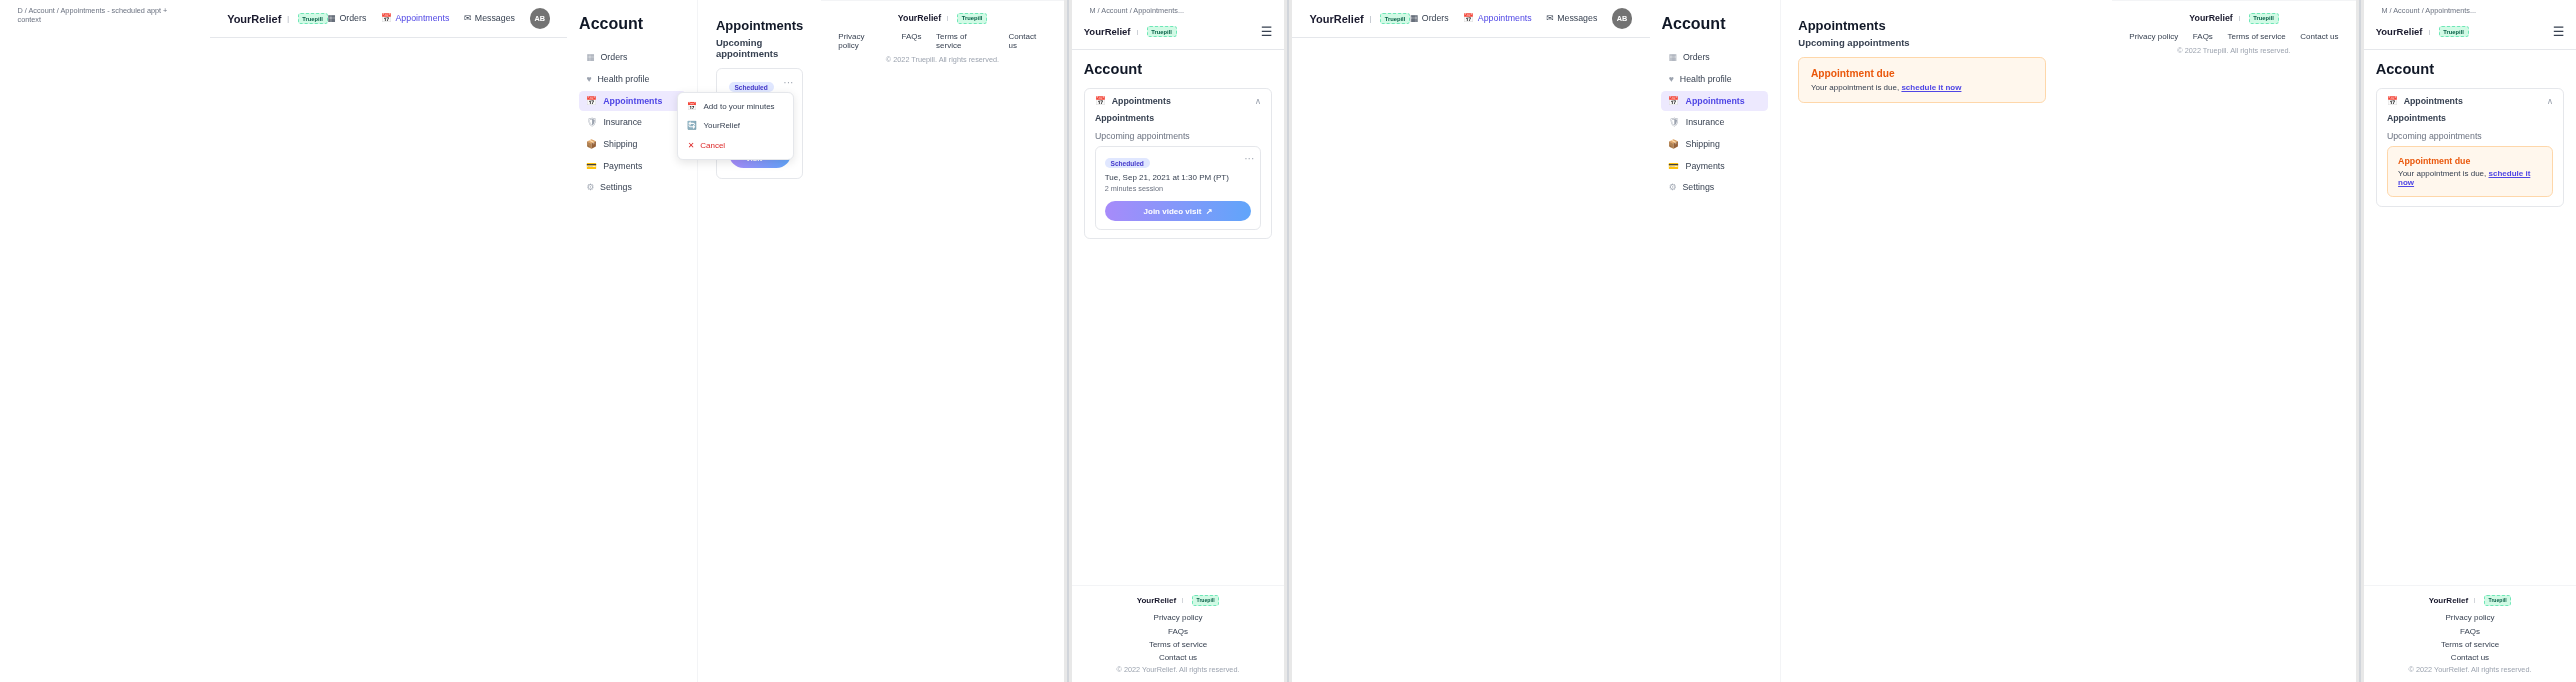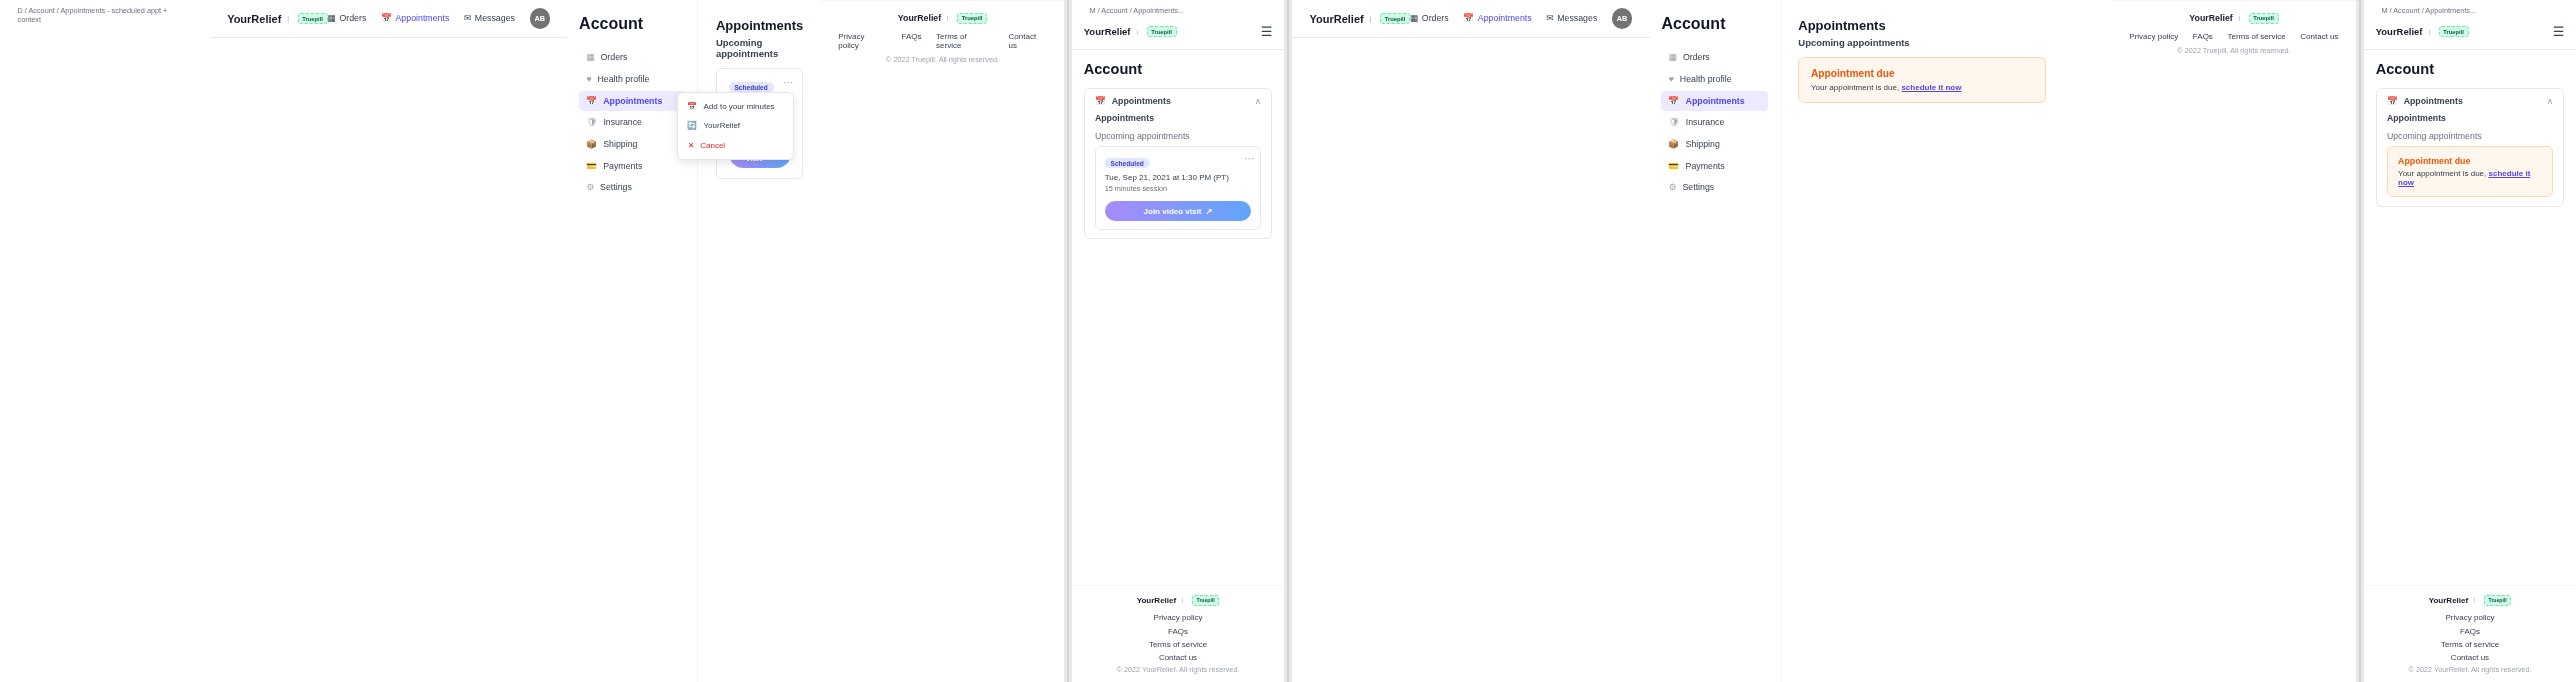--- a/index.html
+++ b/index.html
@@ -230,21 +230,21 @@
         <span class="chevron-icon">∧</span>
       </div>
       <div class="mobile-accordion-content">
         <div class="mobile-section">Appointments</div>
         <div class="mobile-section" style="font-weight:400;color:#6b7280;margin-bottom:5.8px;">Upcoming appointments</div>
 
         <div class="mobile-appt-card">
           <div class="mobile-badge">Scheduled</div>
           <div class="appt-three-dots" style="top:5.8px;right:5.8px;">···</div>
           <div class="appt-date">Tue, Sep 21, 2021 at 1:30 PM (PT)</div>
-          <div class="appt-duration">15 minutes session</div>
+          <div class="appt-duration">2 minutes session</div>
           <button class="mobile-join-btn">
             <span>Join video visit</span>
             <span>↗</span>
           </button>
         </div>
       </div>
     </div>
   </div>
 
   <div class="mobile-footer">

